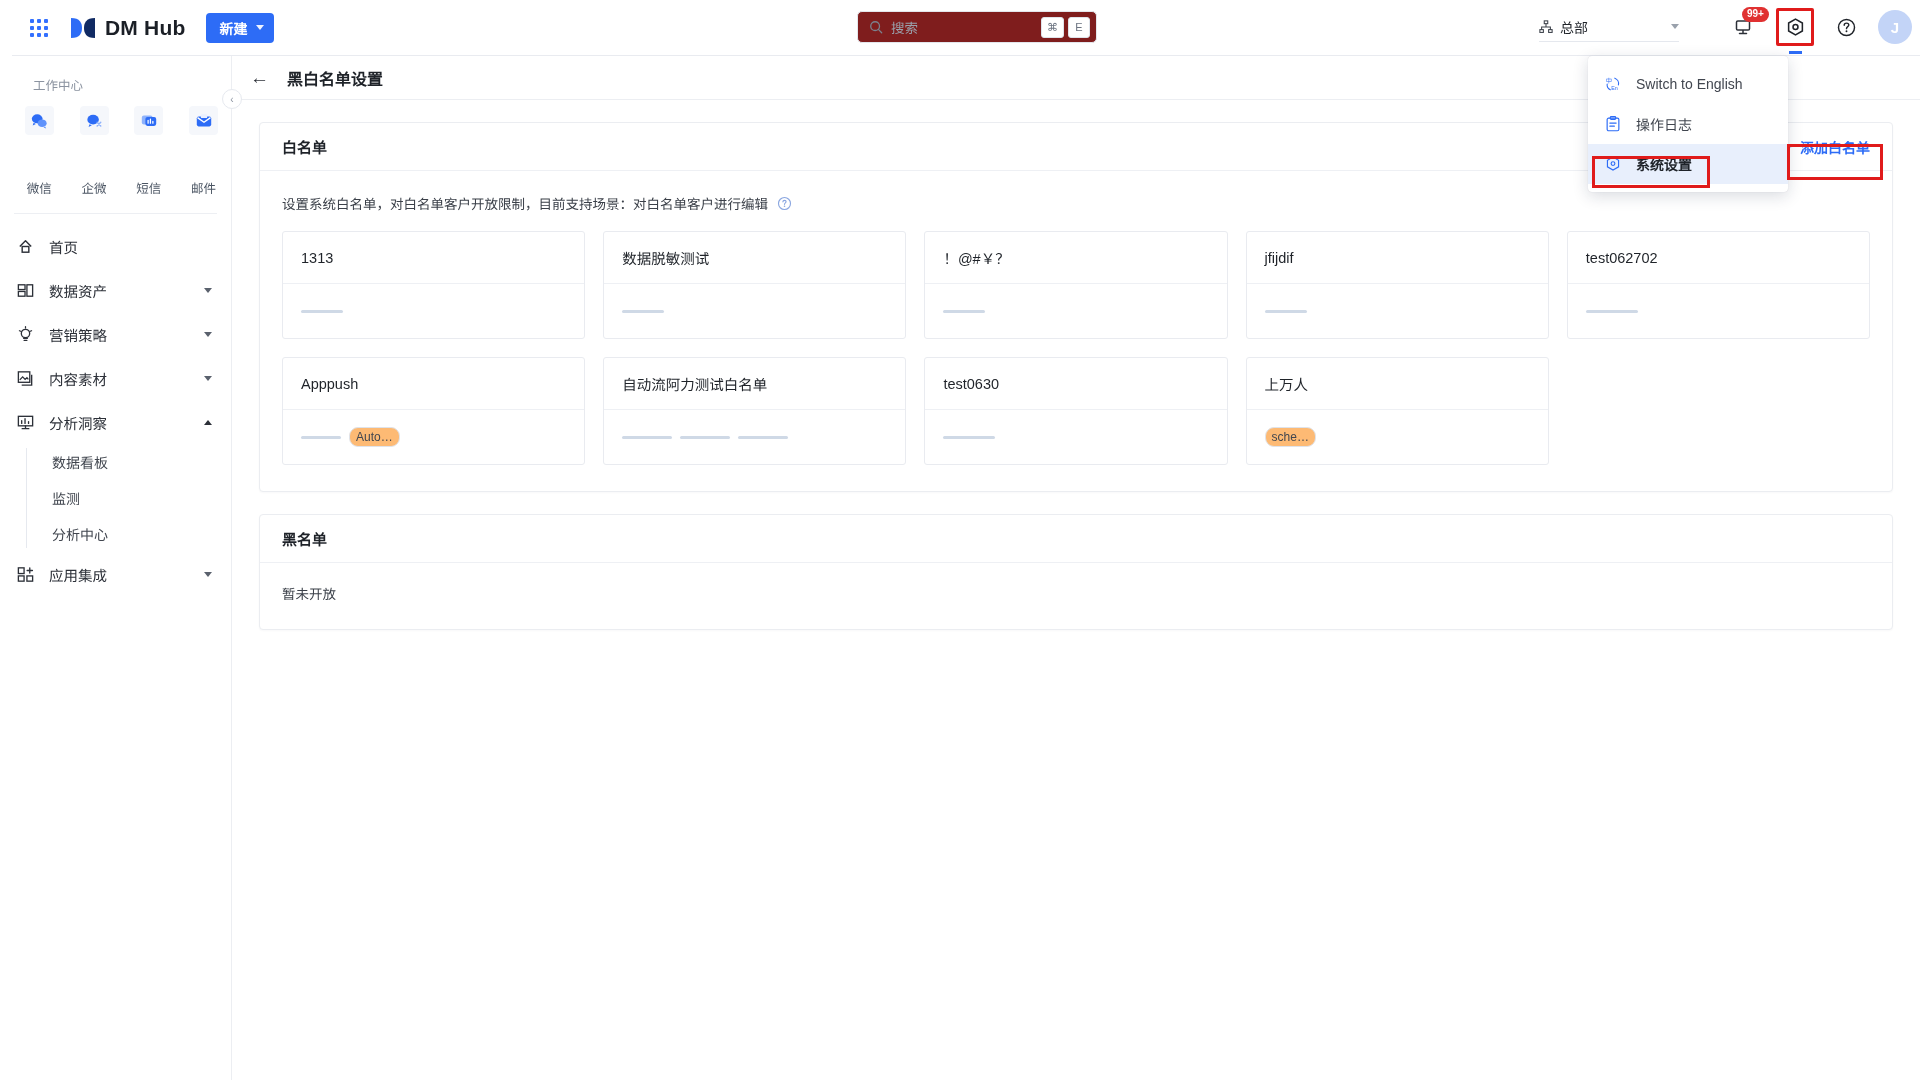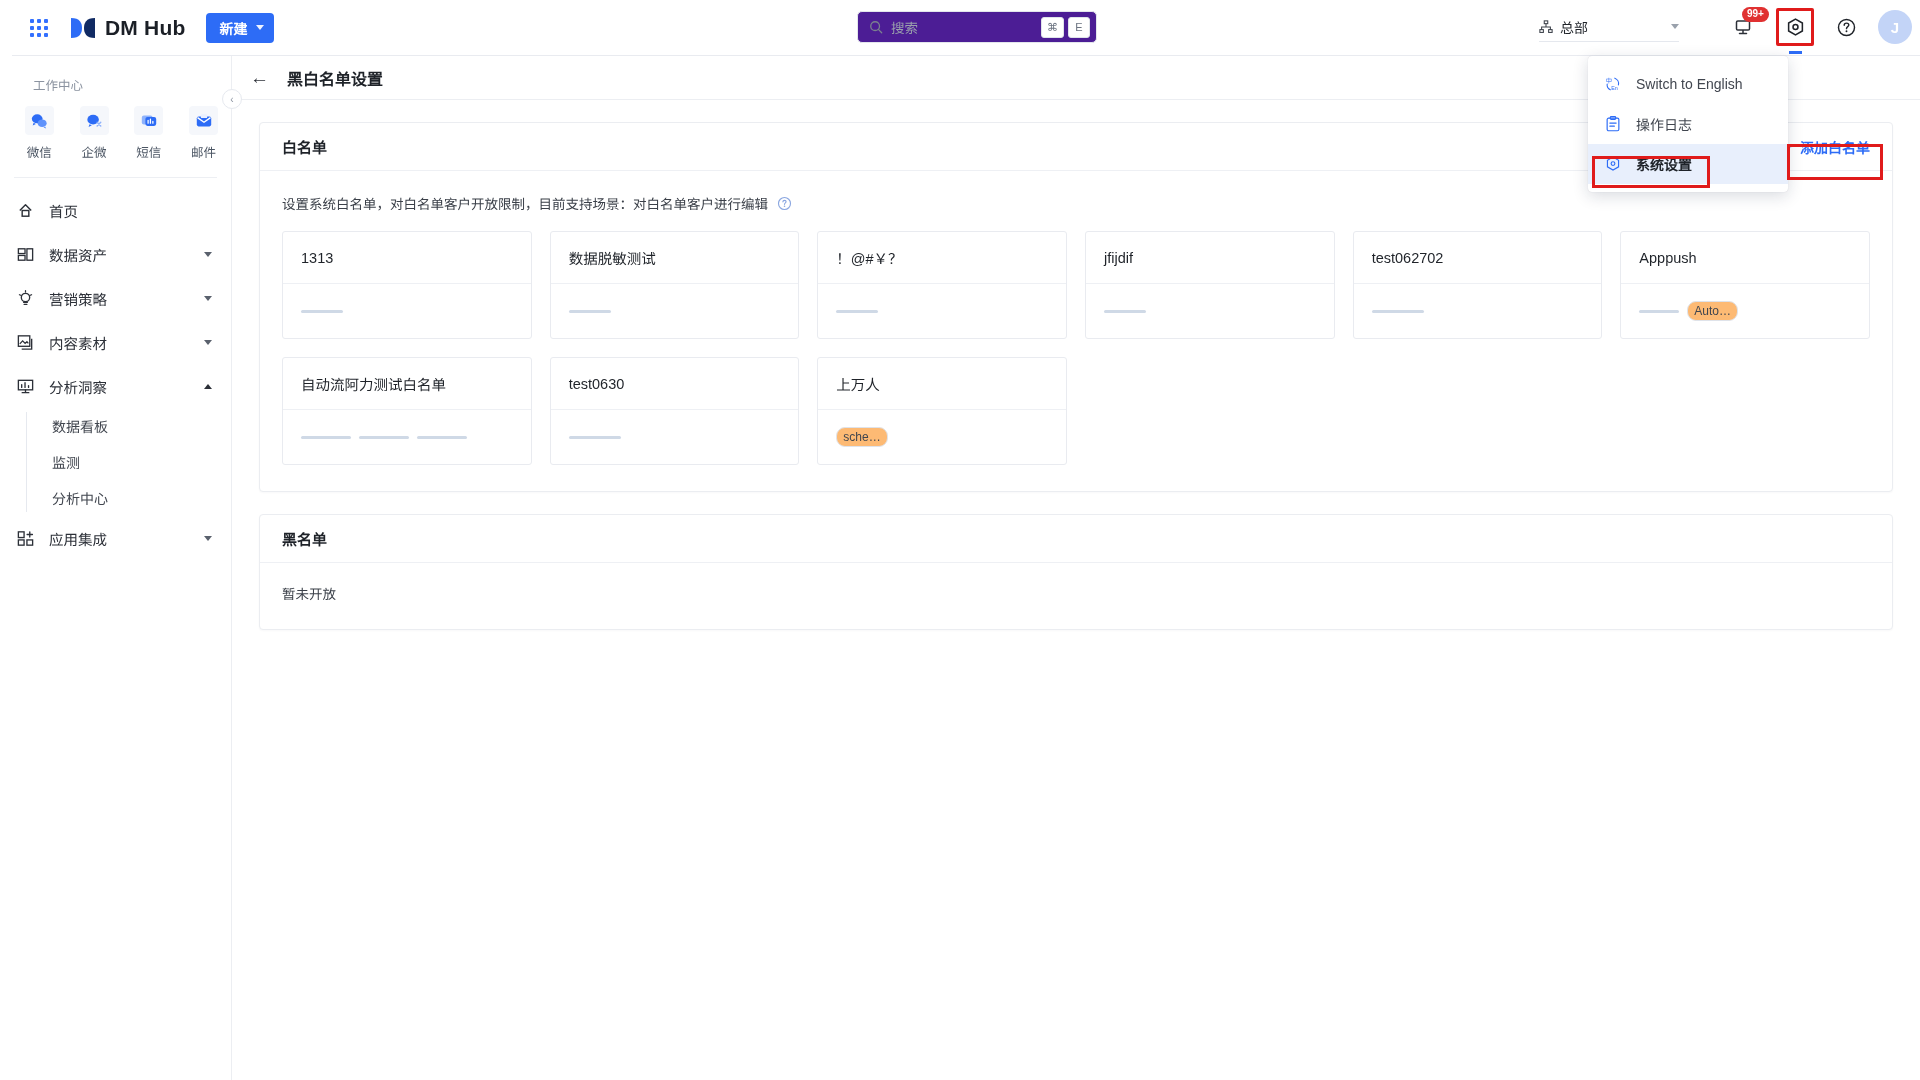--- a/index.html
+++ b/index.html
@@ -35,21 +35,21 @@
   .new-btn {
     margin-left: 20px; height: 30px; padding: 0 10px 0 14px;
     background: #2d6cf6; color:#fff; border:none; border-radius: 4px;
     font-size: 14px; font-family: inherit; font-weight: 600;
     display: flex; align-items: center; gap: 8px; cursor: pointer;
   }
   .new-btn .caret { width: 0;height:0;border-left:4px solid transparent;border-right:4px solid transparent;border-top:5px solid #fff; opacity:.92; }
 
   .search-box {
     position: absolute; left: 845px; top: 11px; width: 240px; height: 32px;
-    border: 1px solid #e3e6ec; border-radius: 5px; background:#4c1d95;
+    border: 1px solid #e3e6ec; border-radius: 5px; background:#7f1d1d;
     display: flex; align-items: center; padding: 0 6px 0 11px; cursor: text;
   }
   .search-box .sicon { width:14px;height:14px;flex:none; }
   .search-ph { font-size: 13.5px; color: #9aa1ac; margin-left: 8px; flex: 1; }
   .kbd {
     min-width: 22px; height: 21px; border:1px solid #dfe3ea; border-radius:3px;
     font-size: 11px; color:#6b7380; display:flex;align-items:center;justify-content:center;
     margin-left: 4px; background:#fff; padding: 0 5px;
   }
 
@@ -96,21 +96,21 @@
   .dd-highlight { position:absolute; left:1592px; top:156px; width:118px; height:32px; border:3px solid #e01b1b; z-index:70; pointer-events:none; }
 
   
   .sidebar {
     position:absolute; top:56px; left:0; width:232px; height:1024px;
     background:#fff; border-right:1px solid #eceef2;
     z-index: 20;
   }
   .wc-title { font-size:12.5px; color:#8b93a0; padding: 19px 0 0 17px; margin-left: 16px; }
   .quick-row { display:flex; padding: 12px 0 0 12px; }
-  .quick-item { width:57px; display:flex; flex-direction:column; align-items:center; cursor:pointer; }
+  .quick-item { width:57px; display:flex; flex-direction:column; align-items:center; cursor:pointer;gap:36px; }
   .quick-ic {
     width:29px;height:29px;border-radius:4px;background:#f5f7fb;
     display:flex;align-items:center;justify-content:center;
   }
   .quick-lb { font-size:12.5px; color:#4b5563; margin-top:7px; }
   .divider { height:1px; background:#edeff3; margin: 16px 14px 0 14px; }
 
   .nav { padding-top: 10px; }
   .nav-item {
     height:44px; display:flex; align-items:center; padding: 0 19px 0 16px; cursor:pointer;
@@ -150,21 +150,21 @@
   .add-link { font-size:14px; color:#2d6cf6; display:flex; align-items:center; gap:7px; cursor:pointer; font-weight:700; }
   .add-link .plus { font-size:15px; line-height:1; }
   .add-highlight {
     position:absolute; left:1787px; top:144px; width:96px; height:36px;
     border:3px solid #e01b1b; z-index:65; pointer-events:none;
   }
 
   .desc-row { display:flex; align-items:center; padding: 22px 0 0 22px; font-size:13.5px; color:#3b4049; }
   .qmark { width:15px;height:15px; margin-left:9px; }
 
-  .cards-grid { display:grid; grid-template-columns: repeat(6, 1fr); gap: 18px; padding: 18px 22px 26px 22px; }
+  .cards-grid { display:grid; grid-template-columns: repeat(5, 1fr); gap: 18px; padding: 18px 22px 26px 22px; }
   .wl-card { border:1px solid #e9ebf0; border-radius:3px; overflow:hidden; cursor:pointer; background:#fff; }
   .wl-head { height:52px; display:flex; align-items:center; padding: 0 18px; font-size:14.5px; color:#1f2329; border-bottom:1px solid #eef0f4; }
   .wl-body { height:54px; display:flex; align-items:center; gap:8px; padding: 0 18px; flex-wrap:nowrap; overflow:hidden; }
   .bar { height:3px; border-radius:2px; background:#cfd9e6; flex:none; }
   .tag { border:1px solid #dfe3ea; border-radius:9px; font-size:12px; color:#41464f; padding: 2px 6px; background:#fdba74; flex:none; white-space:nowrap; }
 
   .blacklist-card { margin-top: 22px; }
   .bl-body { padding: 20px 22px 26px 22px; font-size:13.5px; color:#3b4049; }
 </style>
 </head>

